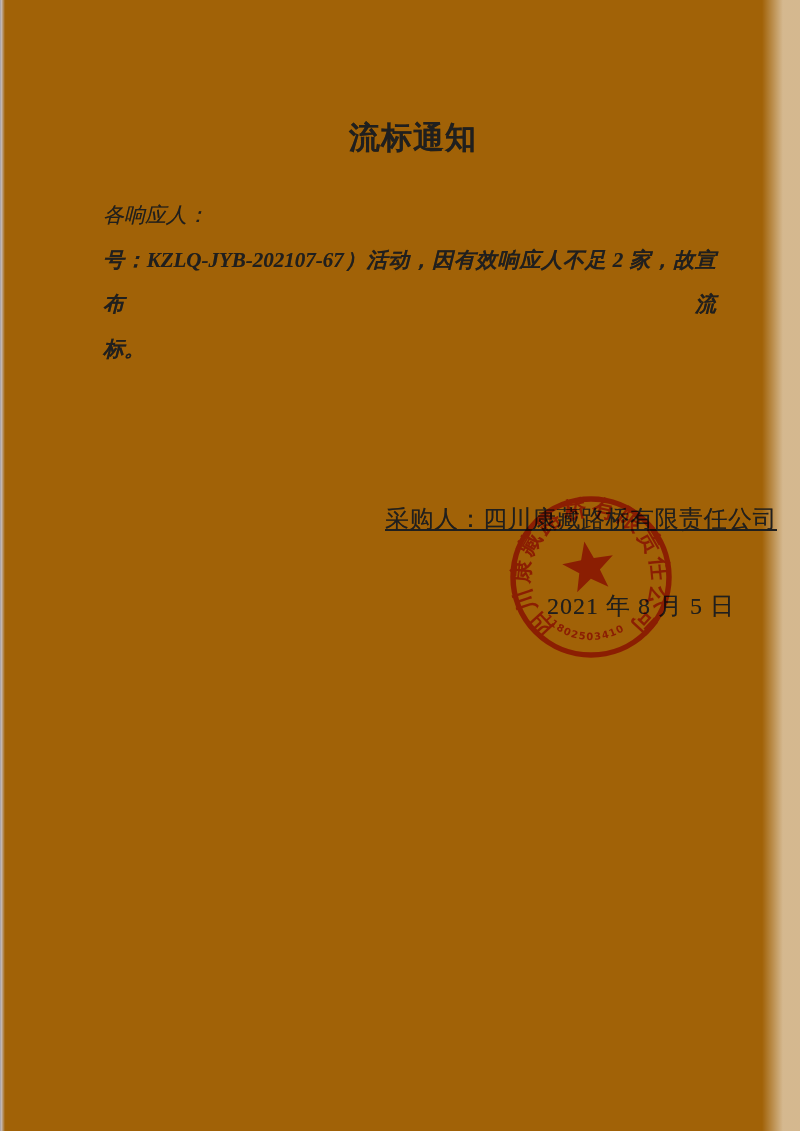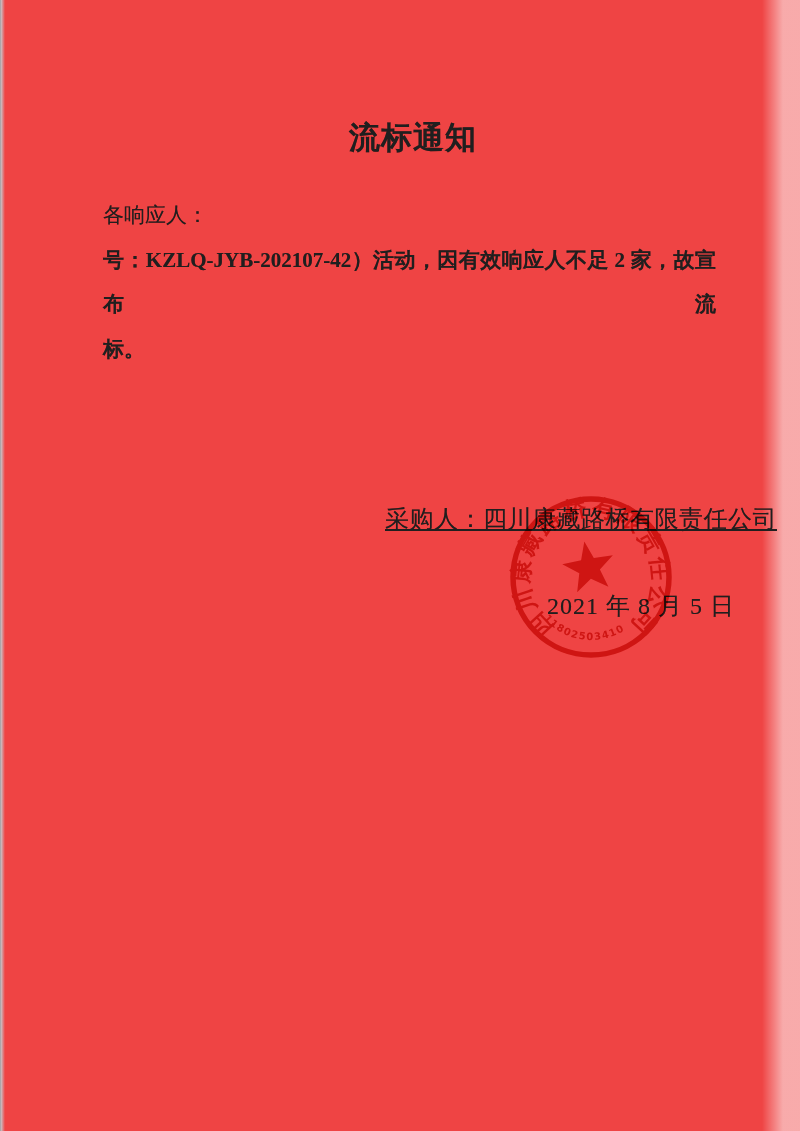--- a/index.html
+++ b/index.html
@@ -1,20 +1,20 @@
 <!DOCTYPE html>
 <html><head>
 <meta charset="utf-8">
 <style>
   html,body{margin:0;padding:0;background:#e8e4e8;}
   .page{
     position:relative;
     width:800px;height:1131px;
     margin:0 auto;
-    background:#ef4444;
+    background:#a16207;
     overflow:hidden;
     font-family:"Liberation Serif","DejaVu Serif",serif;
     color:#1f1f1f;
   }
   .edge-left{
     position:absolute;left:0;top:0;width:5px;height:100%;
     background:linear-gradient(to right,#8f8a8e 0px,#c9c2c7 1px,rgba(251,245,250,0) 5px);
   }
   .edge-right{
     position:absolute;right:0;top:0;width:38px;height:100%;
@@ -24,21 +24,21 @@
     position:absolute;top:117px;left:0;width:100%;margin:0;
     text-align:center;transform:translateX(13px);
     font-size:31px;font-weight:bold;letter-spacing:1px;
     text-shadow:0 0 .5px rgba(0,0,0,.45);
   }
   .body-block{
     position:absolute;left:103px;top:193px;width:613px;
     font-size:21px;line-height:44.6px;
     text-shadow:0 0 .4px rgba(0,0,0,.4);
   }
-  .line{display:block;}
+  .line{display:block;font-style:italic;}
   .line.j{text-align:justify;text-align-last:justify;}
   .line.indent{padding-left:35px;}
   .b{font-weight:bold;}
   .purchaser{
     position:absolute;left:385px;top:503px;
     font-size:24px;letter-spacing:.5px;
     text-shadow:0 0 .4px rgba(0,0,0,.4);
     text-decoration:underline;
   }
   .date{
@@ -61,21 +61,21 @@
 <body>
 
 <div class="page">
   <div class="edge-left"></div>
   <div class="edge-right"></div>
 
   <h1 class="title">流标通知</h1>
 
   <div class="body-block">
     <div class="line"><span>各响应人：</span></div>
-    <div class="line j"><span class="b">号：KZLQ-JYB-202107-42）活动，因有效响应人不足 2 家，故宣布流</span></div>
+    <div class="line j"><span class="b">号：KZLQ-JYB-202107-67）活动，因有效响应人不足 2 家，故宣布流</span></div>
     <div class="line"><span class="b">标。</span></div>
   </div>
 
   <div class="purchaser">采购人：四川康藏路桥有限责任公司</div>
   <div class="date">2021 年 8 月 5 日</div>
 
   <svg class="seal" viewBox="-85 -85 170 170" xmlns="http://www.w3.org/2000/svg">
     <defs>
       <path id="arcName" d="M -31 53.7 A 62 62 0 1 1 31 53.7" fill="none"></path>
       <path id="arcNum" d="M -40.5 48.3 A 63 63 0 0 0 40.5 48.3" fill="none"></path>

